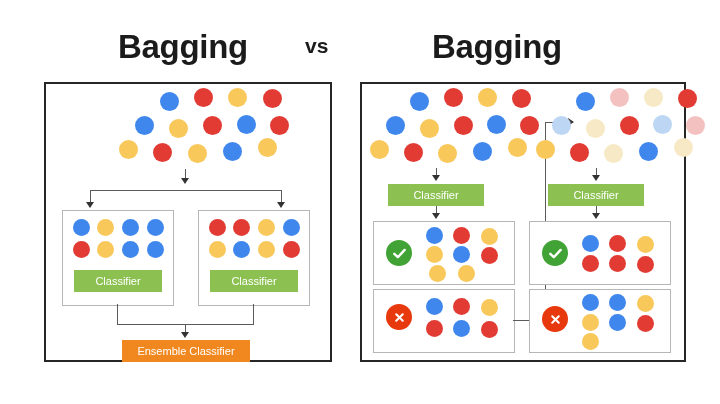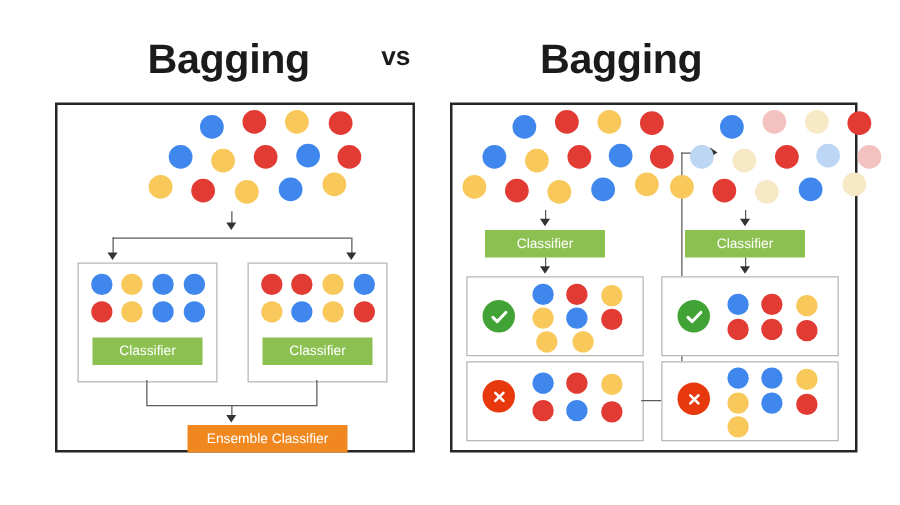--- a/index.html
+++ b/index.html
@@ -123,21 +123,21 @@
       <div class="dot sm d-red" style="left:84px;top:30px;"></div>
       <div class="clf" style="left:11px;top:59px;width:88px;height:22px;">Classifier</div>
     </div>
 
     <div class="ln lnv" style="left:71px;top:220px;height:20px;"></div>
     <div class="ln lnv" style="left:207px;top:220px;height:20px;"></div>
     <div class="ln lnh" style="left:71px;top:240px;width:137px;"></div>
     <div class="ln lnv" style="left:139px;top:240px;height:10px;"></div>
     <div class="arrow" style="left:135px;top:248px;"></div>
 
-    <div class="ens" style="left:76px;top:256px;width:128px;height:22px;margin-left:28px;">Ensemble Classifier</div>
+    <div class="ens" style="left:76px;top:256px;width:128px;height:22px;">Ensemble Classifier</div>
   </div>
 
   <div class="panel" id="panel-boosting">
 
     <div class="abs" style="left:0;top:0;width:170px;height:80px;">
       <div class="dot d-blue" style="left:48px;top:8px;"></div>
       <div class="dot d-red" style="left:82px;top:4px;"></div>
       <div class="dot d-yellow" style="left:116px;top:4px;"></div>
       <div class="dot d-red" style="left:150px;top:5px;"></div>
       <div class="dot d-blue" style="left:24px;top:32px;"></div>

